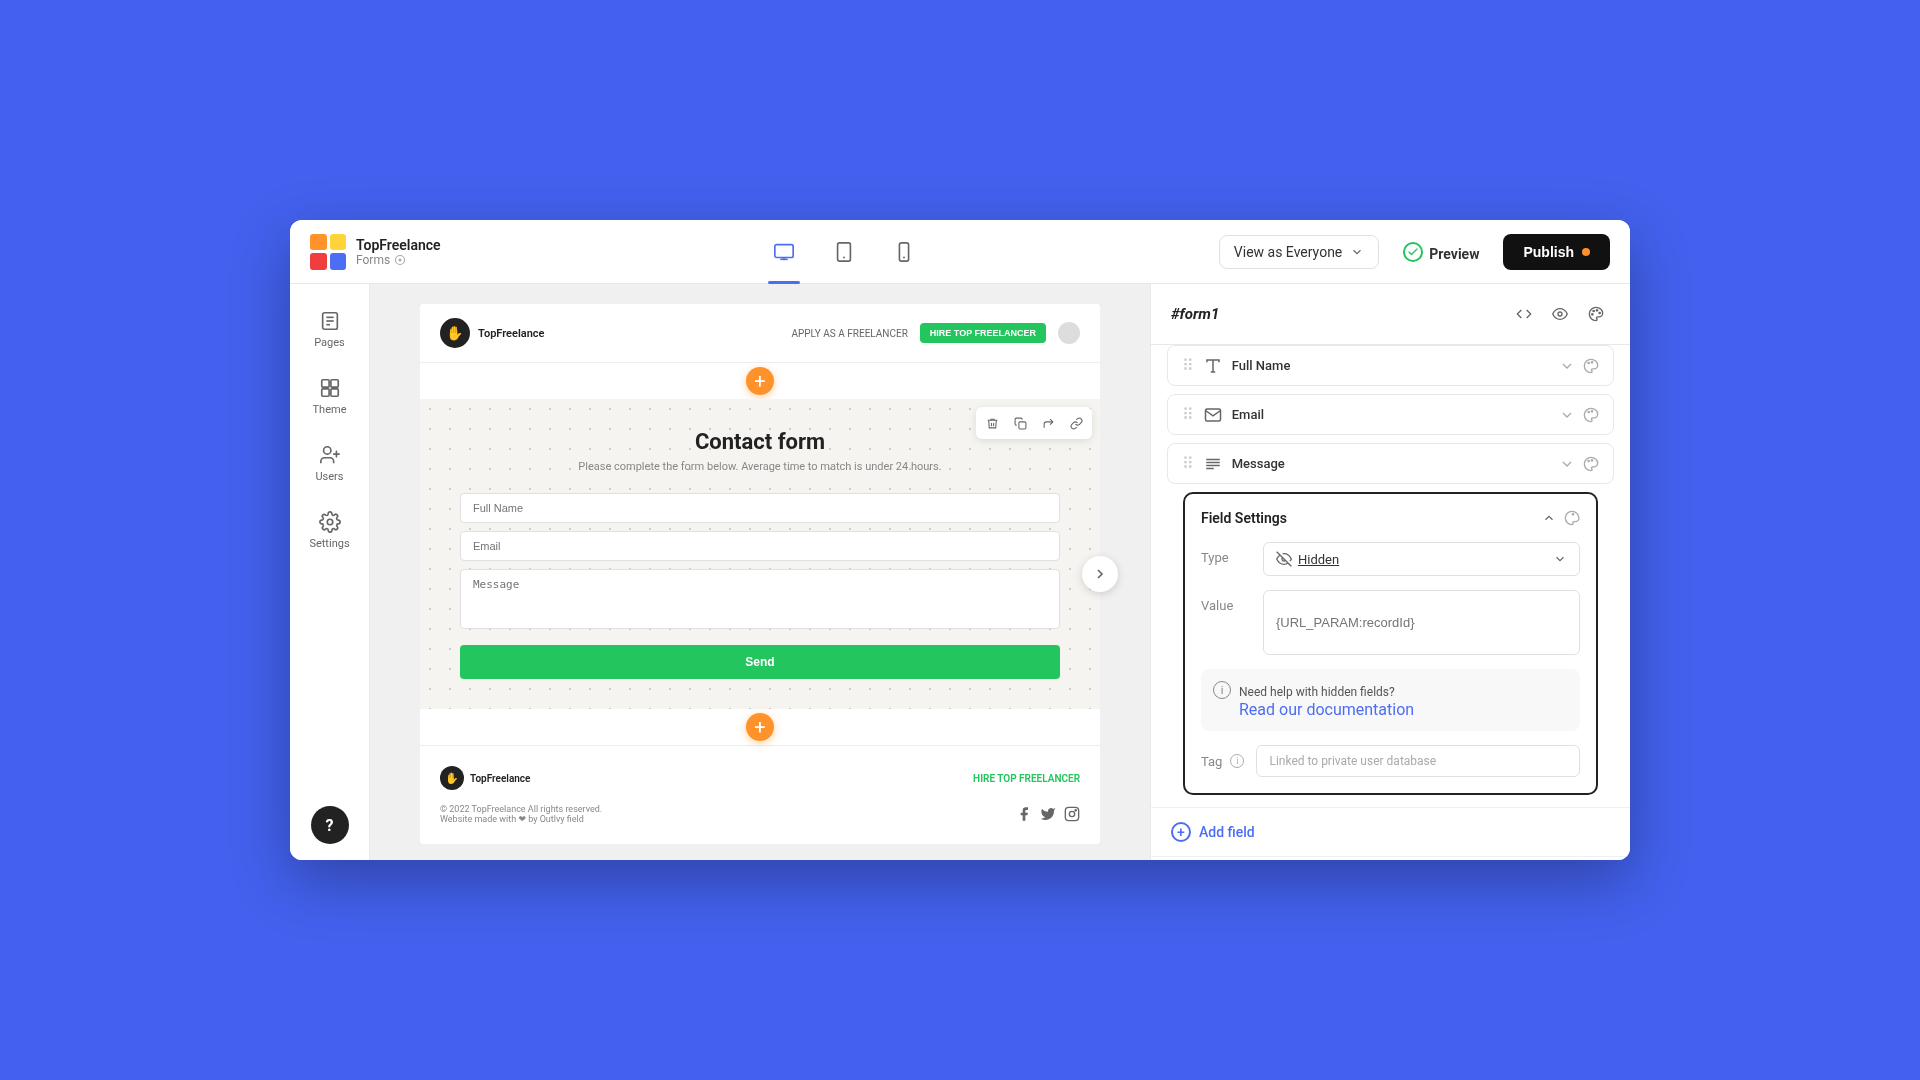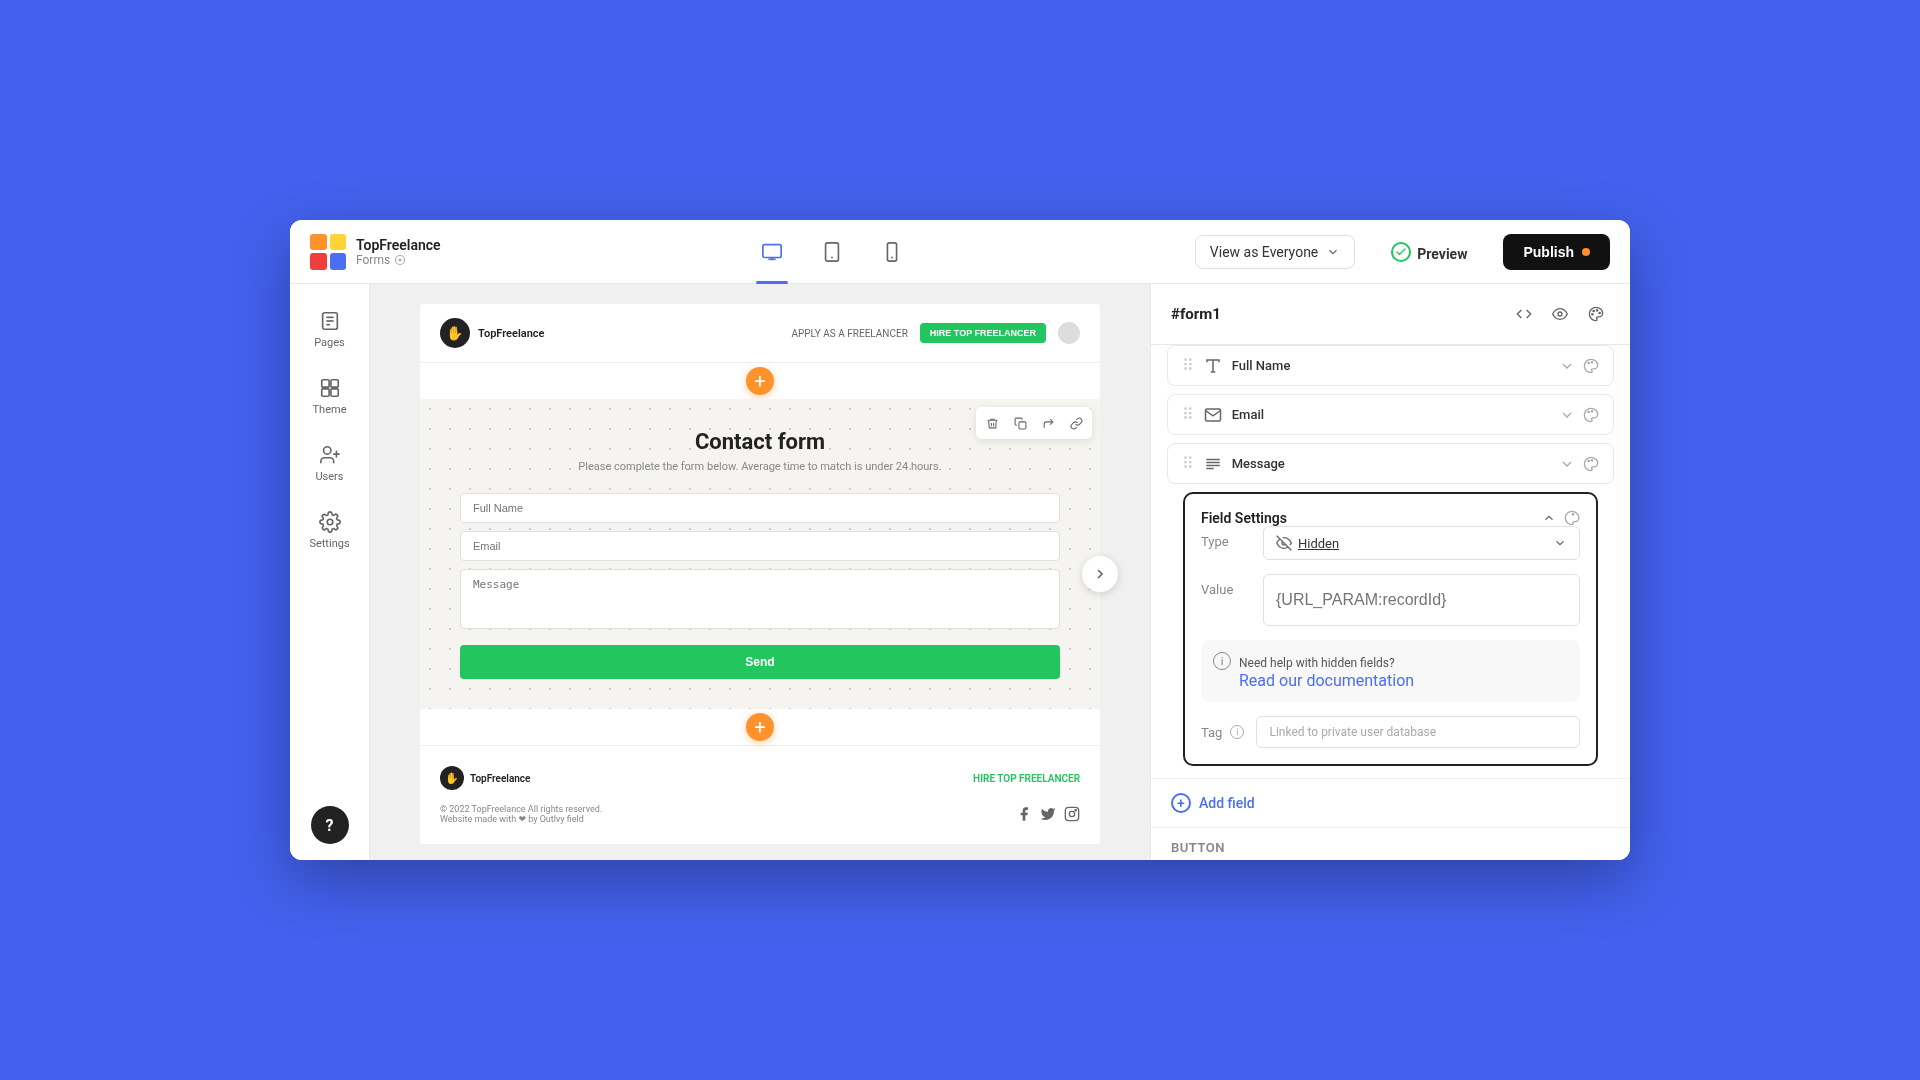--- a/index.html
+++ b/index.html
@@ -79,21 +79,21 @@
       transform: translateX(-50%);
       width: 32px;
       height: 3px;
       background: #4c6ef5;
       border-radius: 2px;
     }
     .device-btn svg { width: 22px; height: 22px; }
     .top-bar-right {
       display: flex;
       align-items: center;
-      gap: 24px;
+      gap: 12px;
       min-width: 380px;
       justify-content: flex-end;
     }
     .view-as-dropdown {
       display: flex;
       align-items: center;
       gap: 8px;
       border: 1px solid #e0e0e0;
       border-radius: 8px;
       padding: 8px 14px;
@@ -335,20 +335,21 @@
       flex-direction: column;
       flex-shrink: 0;
       overflow-y: auto;
     }
     .panel-header {
       padding: 16px 20px;
       border-bottom: 1px solid #e8e8e8;
       display: flex;
       align-items: center;
       justify-content: space-between;
+      font-style: italic;
     }
     .panel-title { font-size: 15px; font-weight: 700; color: #222; }
     .panel-actions { display: flex; gap: 8px; }
     .panel-action-btn {
       width: 28px; height: 28px;
       display: flex; align-items: center; justify-content: center;
       color: #666;
       cursor: pointer;
       border-radius: 4px;
     }
@@ -387,20 +388,21 @@
       margin: 8px 16px;
       border: 2px solid #222;
       border-radius: 10px;
       padding: 16px;
       background: #fff;
     }
     .field-settings-header {
       display: flex;
       align-items: center;
       justify-content: space-between;
+      margin-bottom: 16px;
     }
     .field-settings-title { font-size: 14px; font-weight: 600; color: #222; }
     .field-settings-close { color: #666; cursor: pointer; }
 
     .setting-row {
       display: flex;
       align-items: flex-start;
       margin-bottom: 14px;
       gap: 12px;
     }
@@ -421,22 +423,22 @@
       justify-content: space-between;
       font-size: 13px;
       color: #333;
       text-decoration: underline;
     }
     .type-select-left { display: flex; align-items: center; gap: 6px; }
     .hidden-icon { color: #666; }
     .value-input {
       border: 1px solid #e0e0e0;
       border-radius: 6px;
-      padding: 16px 12px;
-      font-size: 16px;
+      padding: 24px 12px;
+      font-size: 13px;
       color: #888;
       width: 100%;
     }
     .help-tooltip {
       background: #f8f8f8;
       border-radius: 8px;
       padding: 12px;
       display: flex;
       gap: 8px;
       align-items: flex-start;

